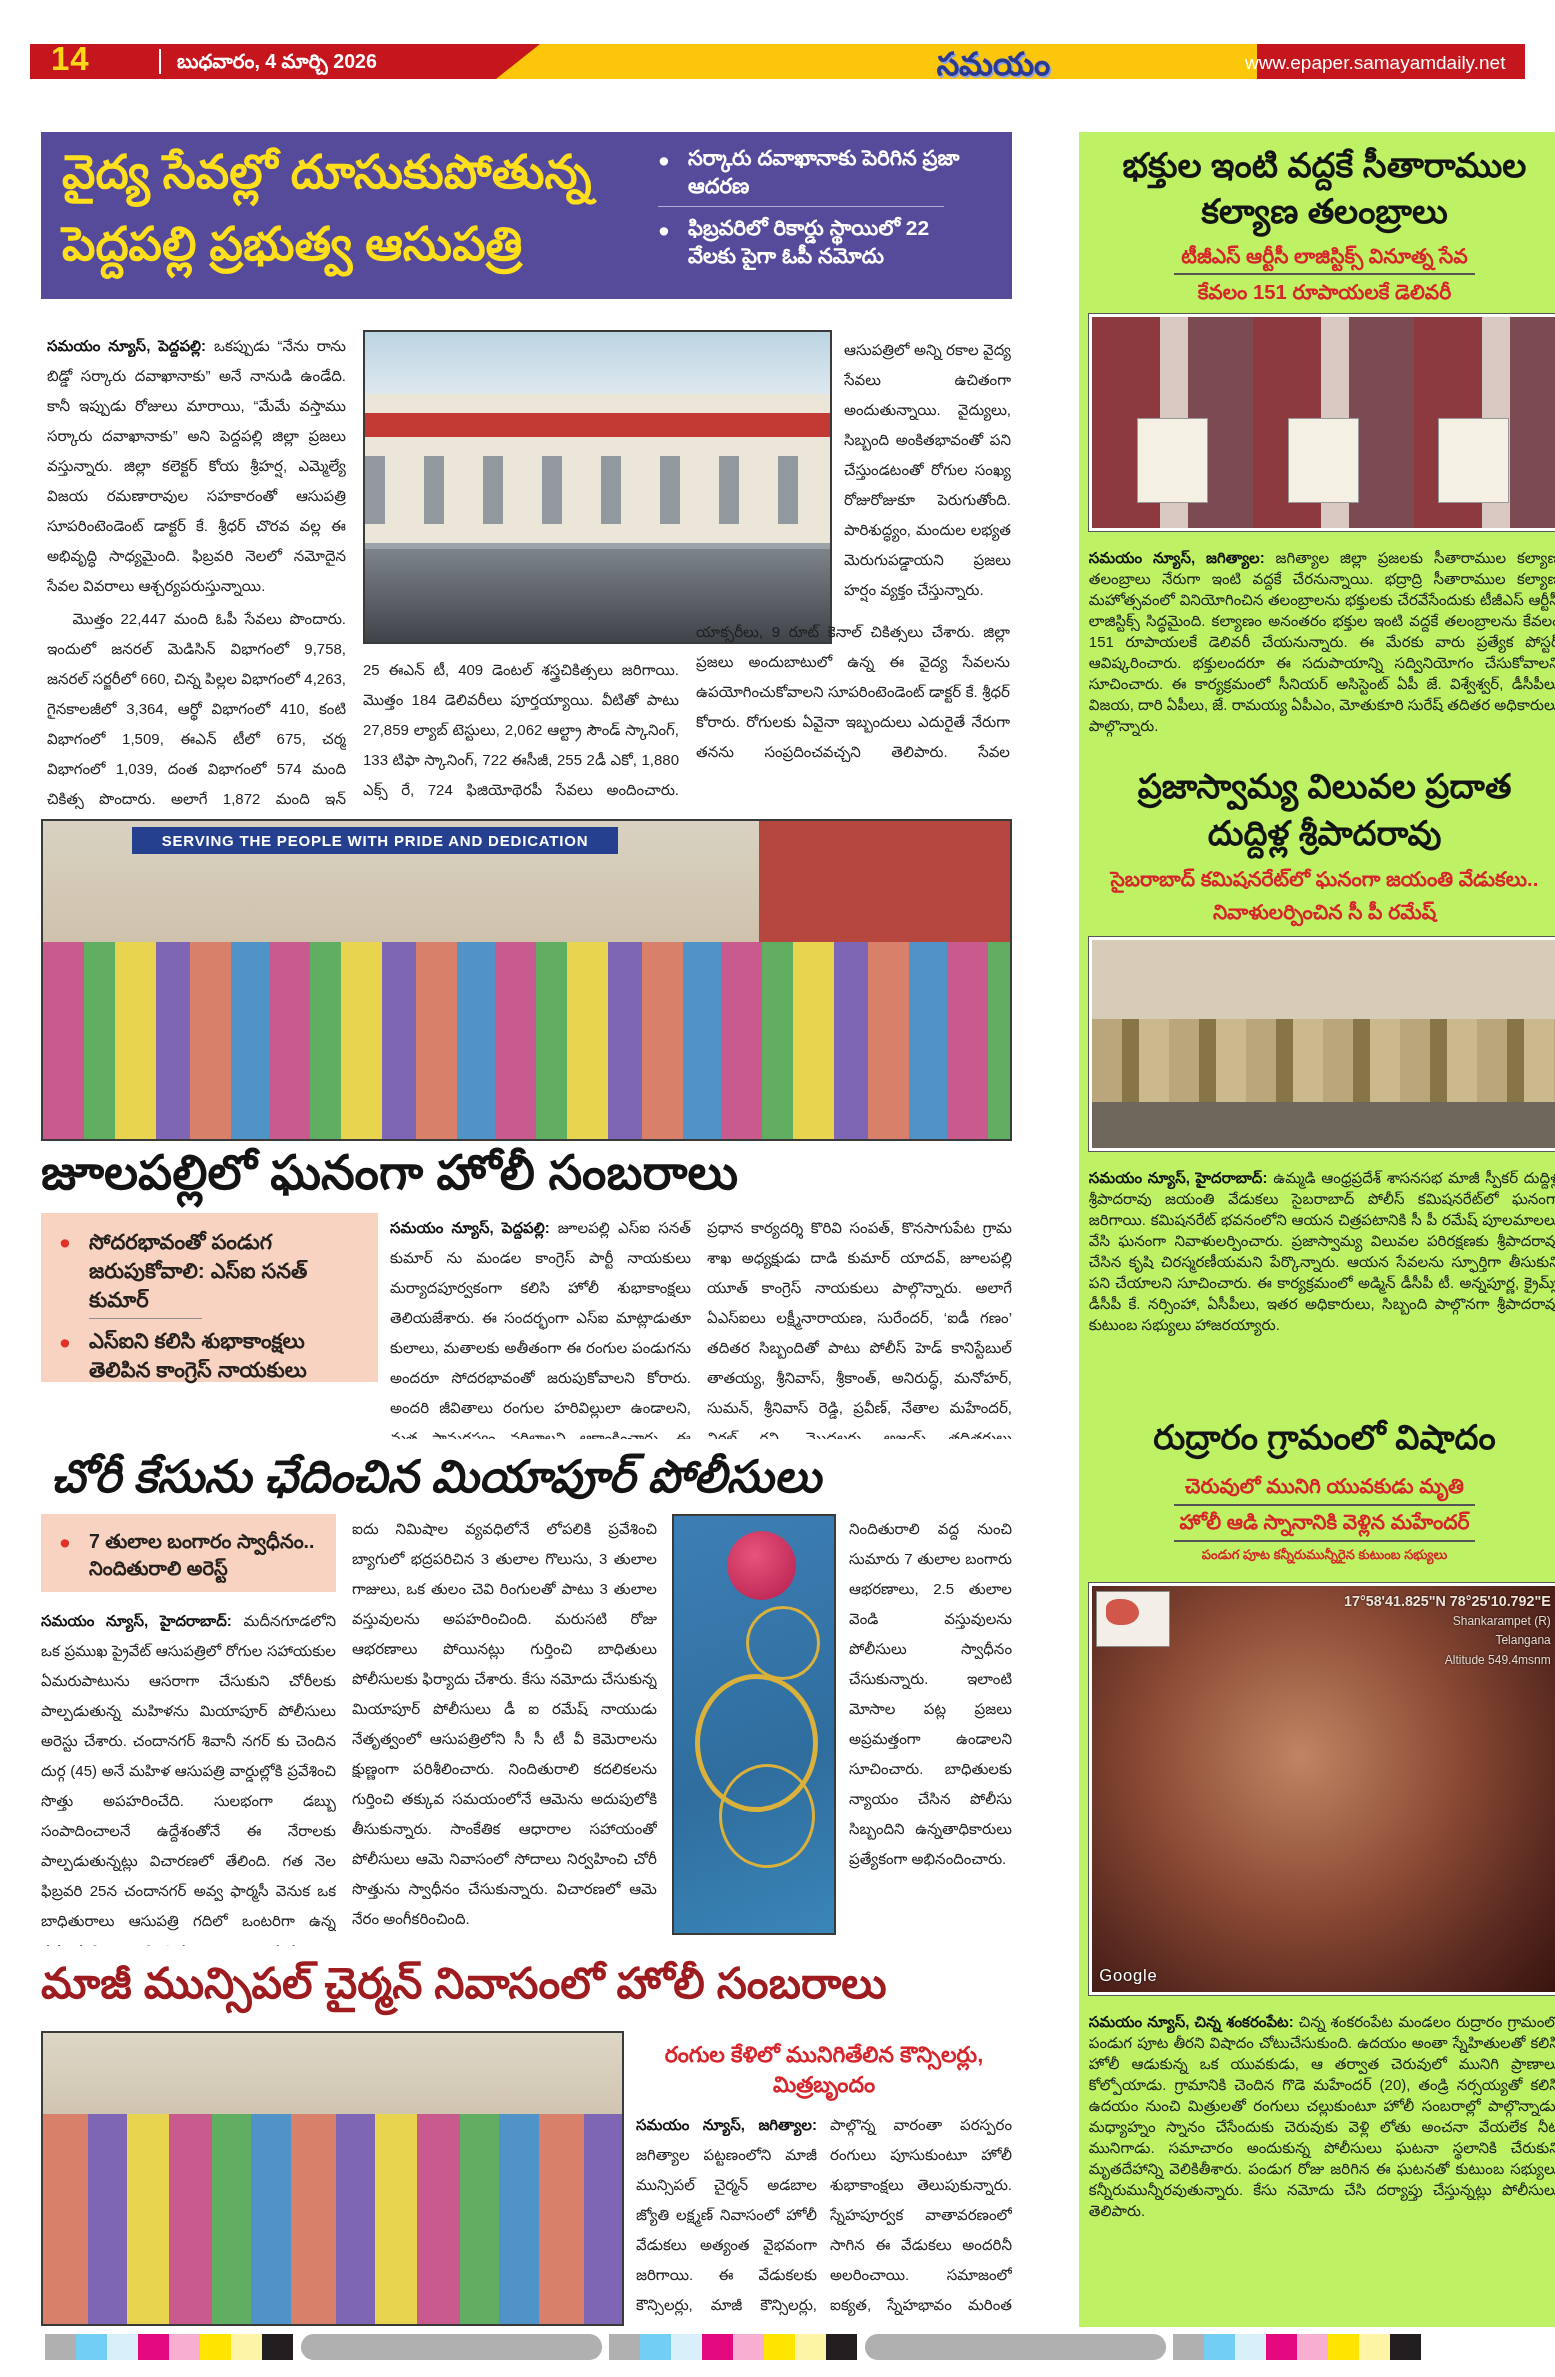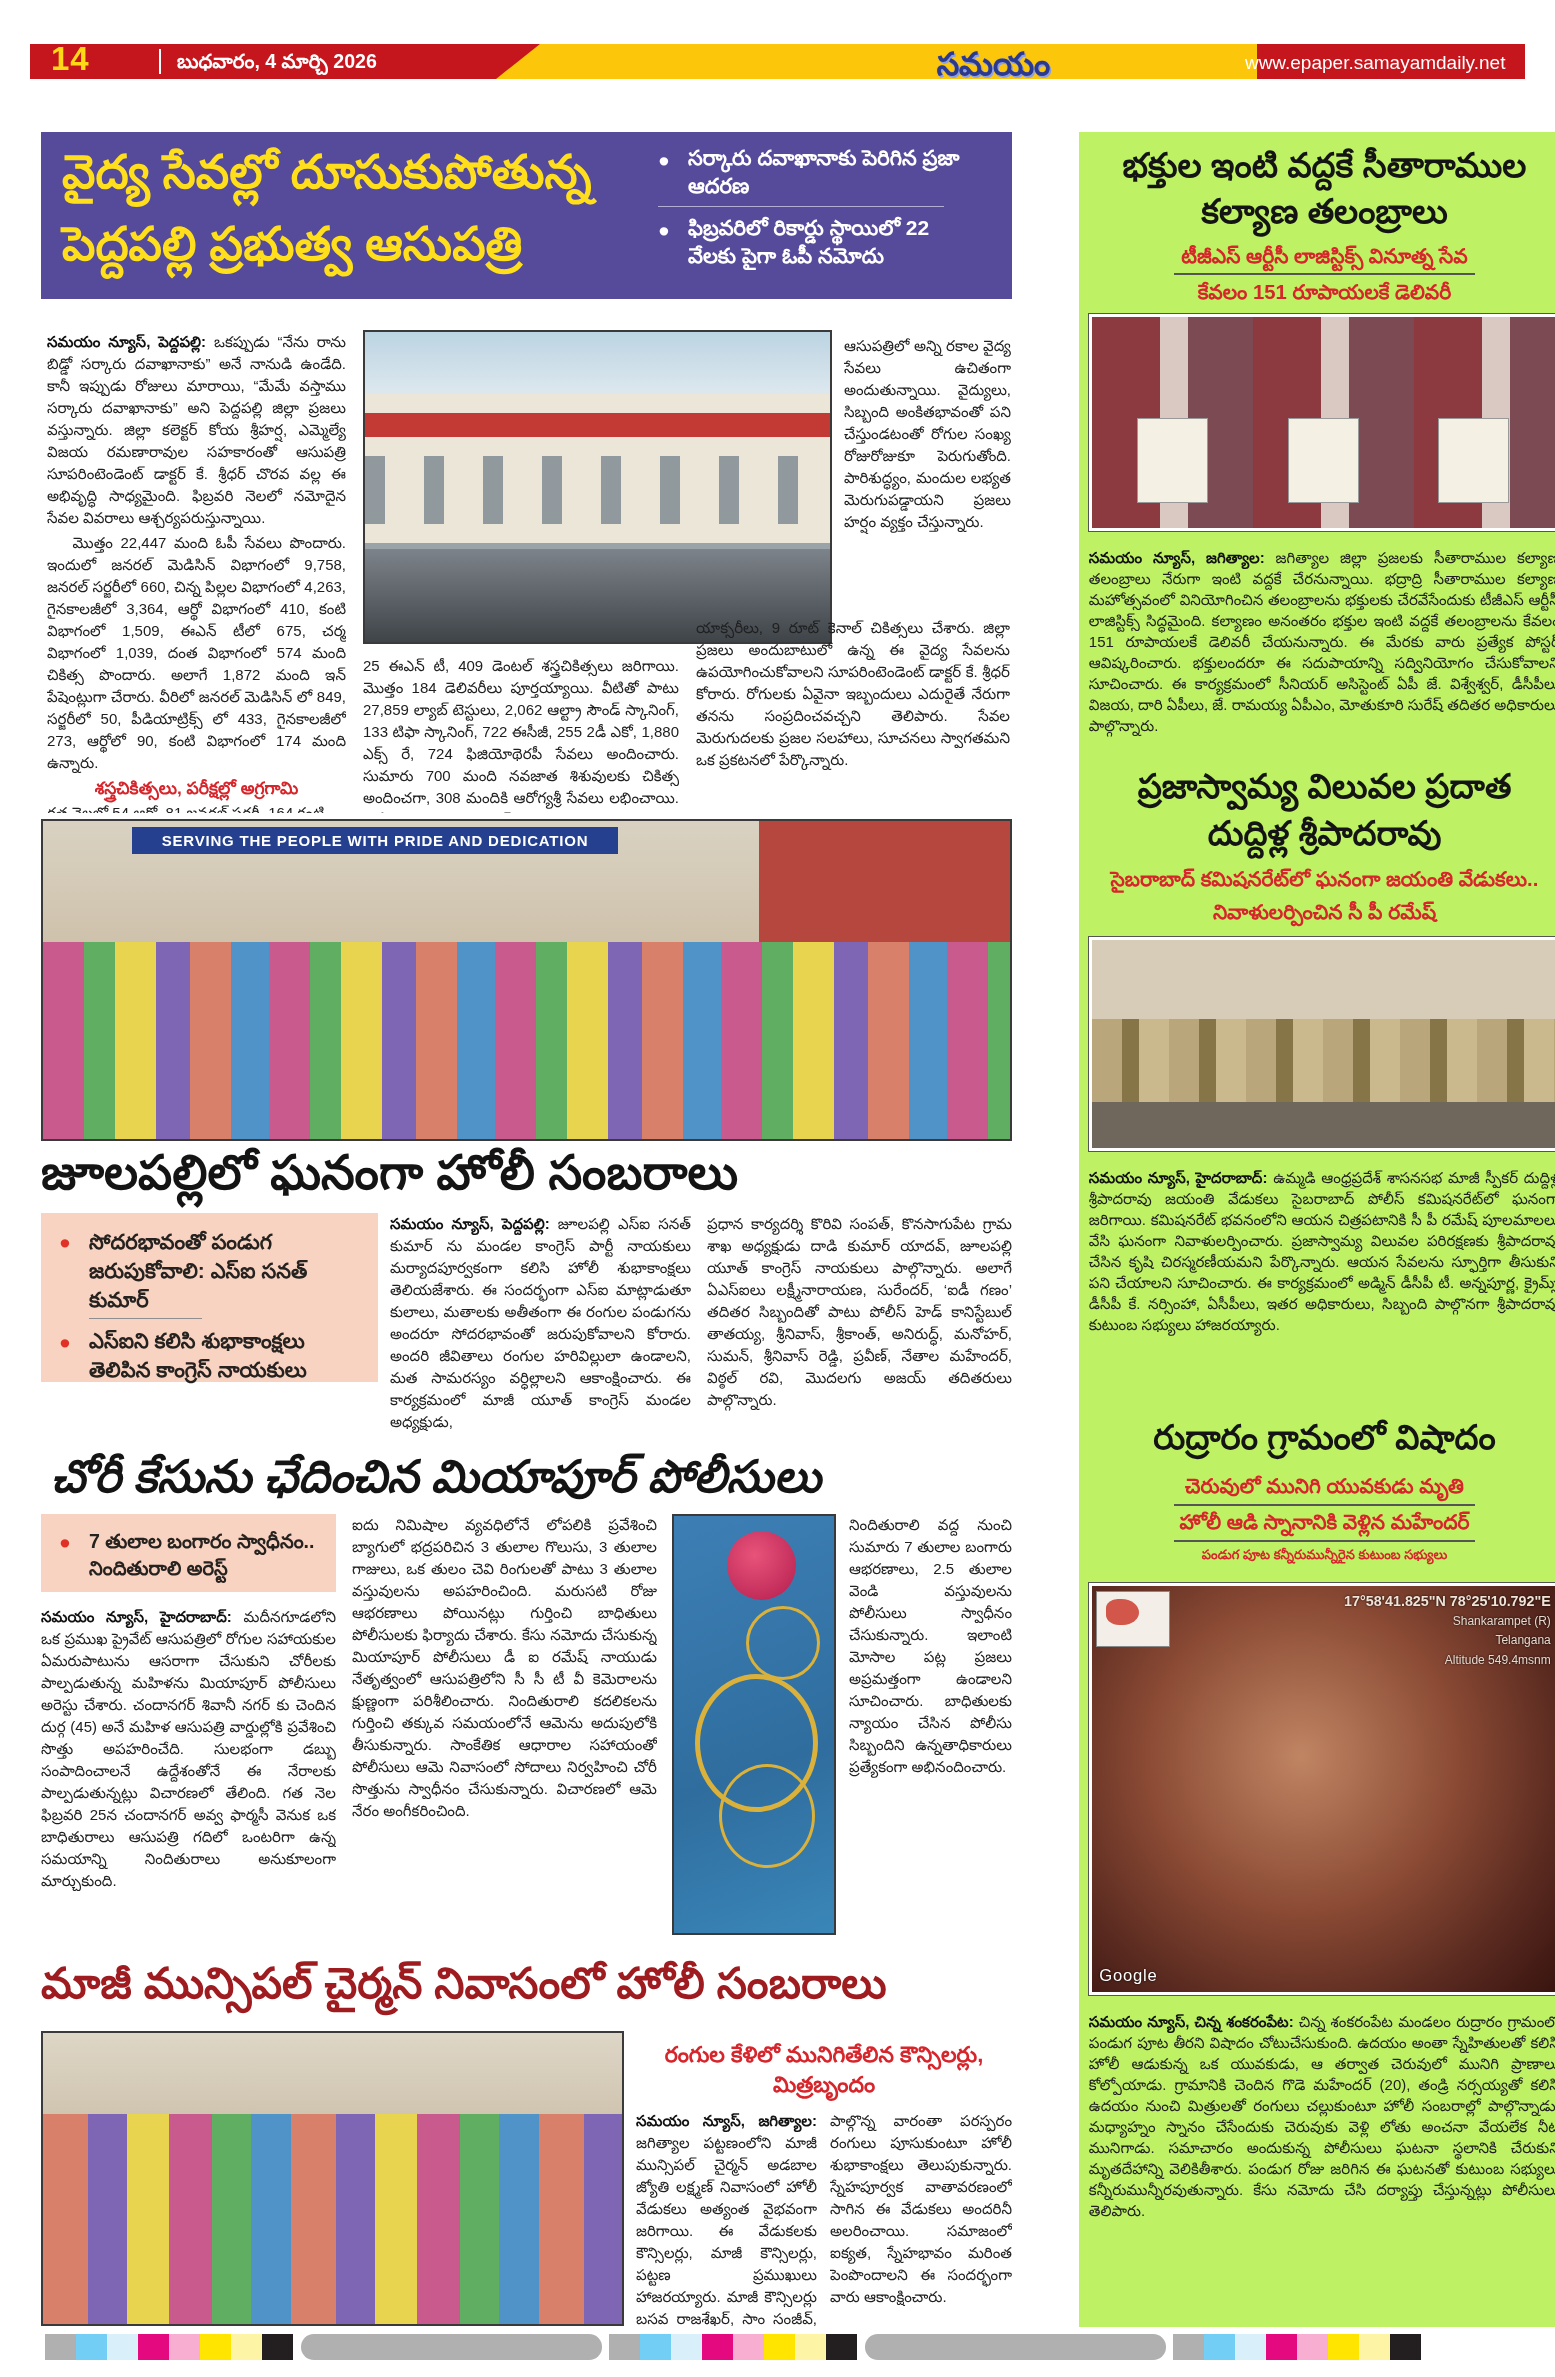--- a/index.html
+++ b/index.html
@@ -19,21 +19,21 @@
   #lead-box{left:41px;top:132px;width:971px;height:167px;background:#564a9b;}
   .lead-line{position:absolute;left:21px;width:602px;font-weight:bold;color:#ffdf1b;font-size:47px;white-space:nowrap;}
   #lead-l1{top:12px;}
   #lead-l2{top:84px;}
   #lead-bullets{position:absolute;left:617px;top:12px;width:310px;}
   .lead-bullet{position:relative;padding-left:30px;color:#ffffff;font-weight:bold;font-size:21px;line-height:28px;margin-bottom:4.5px;}
   .lead-bullet::before{content:"●";position:absolute;left:0;top:1.5px;color:#ffffff;font-size:19.6px;}
   .lead-sep{height:0.8px;background:rgba(255,255,255,.55);margin:6px 0 7.5px 0;width:286px;}
 
   
-  .col{position:absolute;font-size:15px;line-height:22px;text-align:justify;overflow:hidden;color:#202020;}
+  .col{position:absolute;font-size:15px;line-height:30px;text-align:justify;overflow:hidden;color:#202020;}
   .col p{margin:0 0 3px 0;text-indent:25.6px;}
   .col p.nofirst{text-indent:0;}
   .byl{font-weight:bold;color:#111;}
   .subhead-red{color:#d6252b;font-weight:bold;text-align:center;font-size:17.3px;margin:4.5px 0;text-indent:0 !important;}
 
   
   .photo{position:absolute;background:#9aa4a8;border:2.3px solid #3a3a3a;box-sizing:border-box;overflow:hidden;}
   .ph-layer{position:absolute;}
   
   #ph-hospital .sky{left:0;top:0;right:0;height:20%;background:linear-gradient(#bcd4e2,#dde8ee);}

